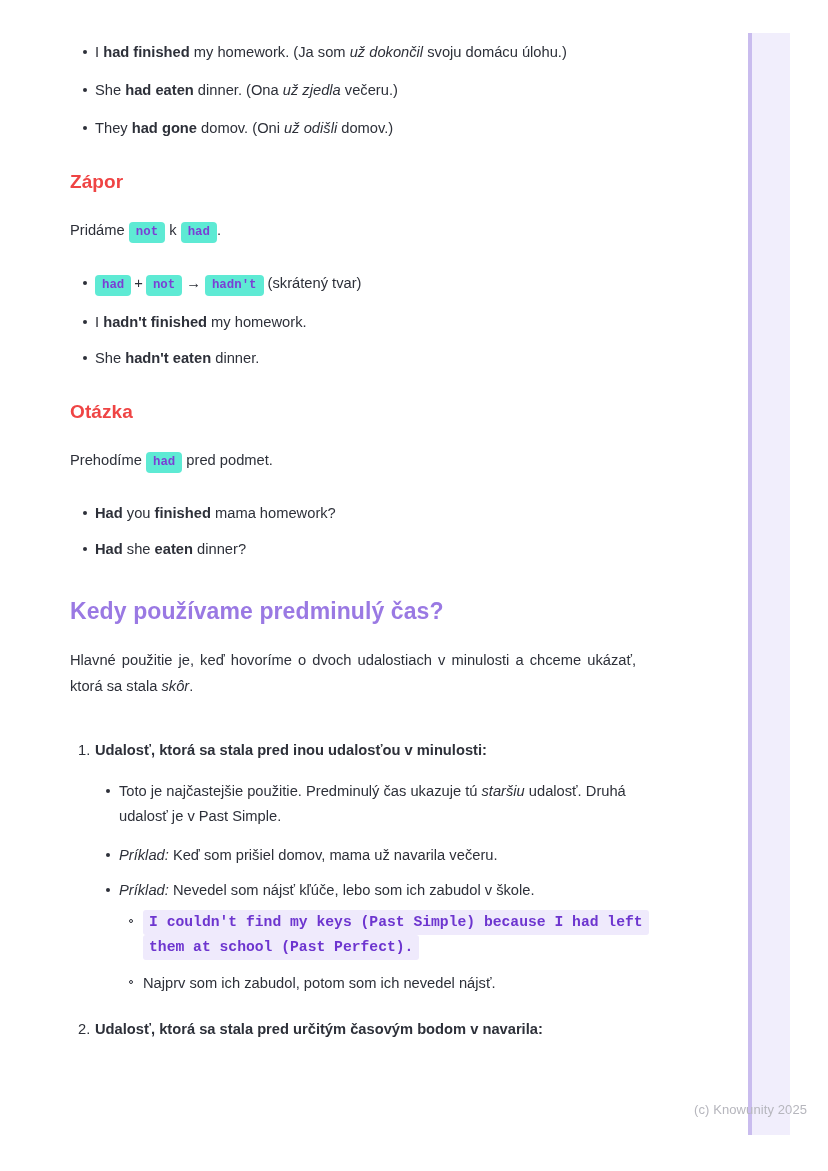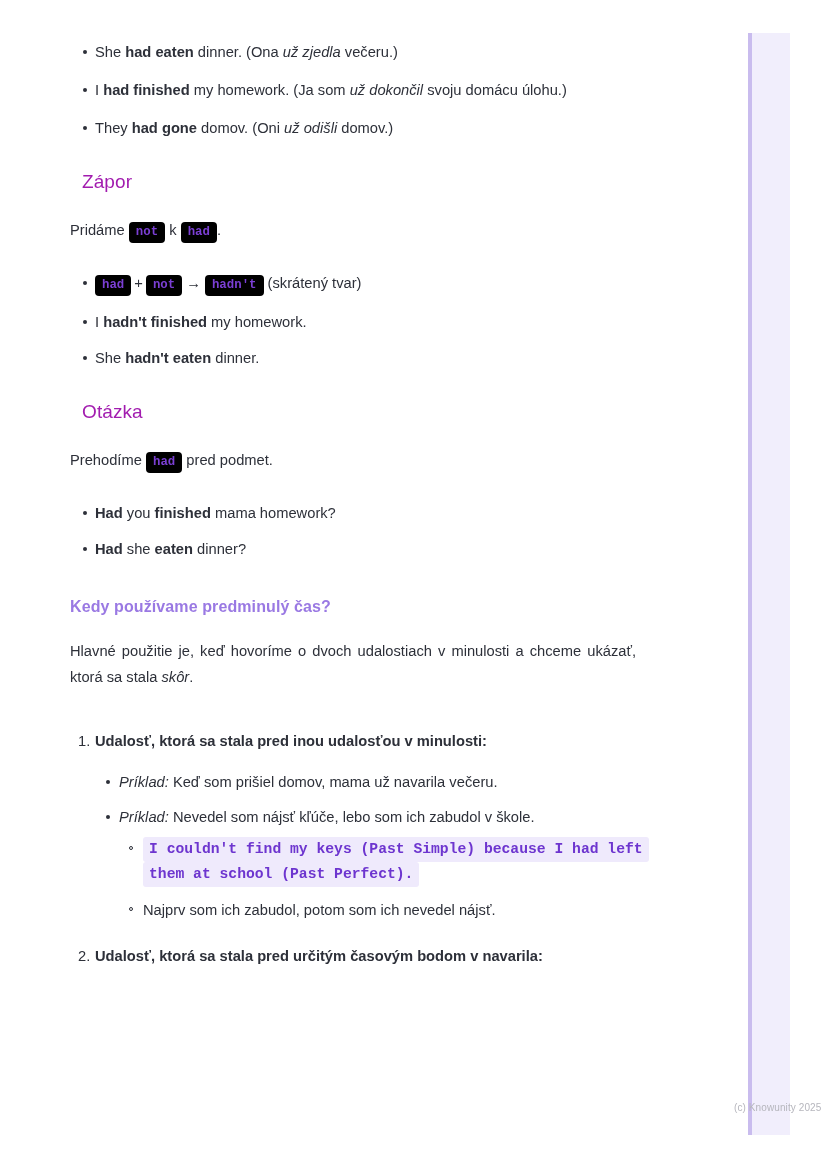--- a/index.html
+++ b/index.html
@@ -48,27 +48,27 @@
   .content {
     position: absolute;
     left: 70px;
     top: 0;
     width: 600px;
   }
 
   
   h2.sec-title {
     font-size: 19px;
-    font-weight: normal;
-    color: #a21caf;
-    margin: 12px;
+    font-weight: bold;
+    color: #ef4444;
+    margin: 0;
     letter-spacing: 0.1px;
   }
   h1.big-title {
-    font-size: 16px;
+    font-size: 23px;
     font-weight: bold;
     color: #9a79e3;
     margin: 0;
     letter-spacing: 0.1px;
   }
 
   
   p.para {
     font-size: 14.7px;
     line-height: 26px;
@@ -177,21 +177,21 @@
     background: transparent;
     box-sizing: border-box;
   }
 
   
   code.chip {
     font-family: "Liberation Mono", "DejaVu Sans Mono", monospace;
     font-size: 12.4px;
     font-weight: bold;
     color: #7b3fd4;
-    background: #000000;
+    background: #5eead4;
     border-radius: 4px;
     padding: 3px 7px 4px 7px;
     white-space: nowrap;
   }
 
   
   .codeline {
     font-family: "Liberation Mono", "DejaVu Sans Mono", monospace;
     font-size: 12.8px;
     font-weight: bold;
@@ -208,44 +208,44 @@
 
   em { font-style: italic; }
   b, strong { font-weight: bold; }
 
   .arrow { padding: 0 4px; }
   .plus { padding: 0 3px; }
 
   
   .watermark {
     position: absolute;
-    left: 734px;
+    left: 694px;
     top: 1102px;
-    font-size: 10px;
+    font-size: 13px;
     color: #b6b6bd;
     letter-spacing: 0.1px;
     white-space: nowrap;
   }
 </style>
 </head>
 <body>
 
 <div class="page">
 
   <div class="edge-band"></div>
   <div class="edge-line"></div>
 
   <div class="content">
 
     <ul class="lvl1" style="margin-top:40px;">
       <li>
+        <span>I </span><b>had finished</b><span> my homework. (Ja som </span><em>už dokončil</em><span> svoju domácu úlohu.)</span>
+      </li>
+      <li>
         <span>She </span><b>had eaten</b><span> dinner. (Ona </span><em>už zjedla</em><span> večeru.)</span>
-      </li>
-      <li>
-        <span>I </span><b>had finished</b><span> my homework. (Ja som </span><em>už dokončil</em><span> svoju domácu úlohu.)</span>
       </li>
       <li>
         <span>They </span><b>had gone</b><span> domov. (Oni </span><em>už odišli</em><span> domov.)</span>
       </li>
     </ul>
 
     <h2 class="sec-title" style="margin-top:30px;">Zápor</h2>
 
     <p class="para" style="margin-top:24px;">
       <span>Pridáme</span>
@@ -288,20 +288,23 @@
     <p class="para justified" style="margin-top:22px; width:566px;">
       <span>Hlavné použitie je, keď hovoríme o dvoch udalostiach v minulosti a chceme ukázať, ktorá sa stala </span><em>skôr</em><span>.</span>
     </p>
 
     <ol class="num" style="margin-top:39px;">
 
       <li>
         <span class="num-label"></span><span class="item-head">Udalosť, ktorá sa stala pred inou udalosťou v minulosti:</span>
 
         <ul class="lvl2">
+          <li style="width:545px;">
+            <span>Toto je najčastejšie použitie. Predminulý čas ukazuje tú </span><em>staršiu</em><span> udalosť. Druhá udalosť je v Past Simple.</span>
+          </li>
 
           <li style="margin-bottom:10px;">
             <em>Príklad:</em><span> Keď som prišiel domov, mama už navarila večeru.</span>
           </li>
 
           <li style="margin-bottom:10px;">
             <em>Príklad:</em><span> Nevedel som nájsť kľúče, lebo som ich zabudol v škole.</span>
             <ul class="lvl3">
               <li class="codeline" style="width:512px; margin-bottom:11px;">
                 <span>I couldn't find my keys (Past Simple) because I had left them at school (Past Perfect).</span>

